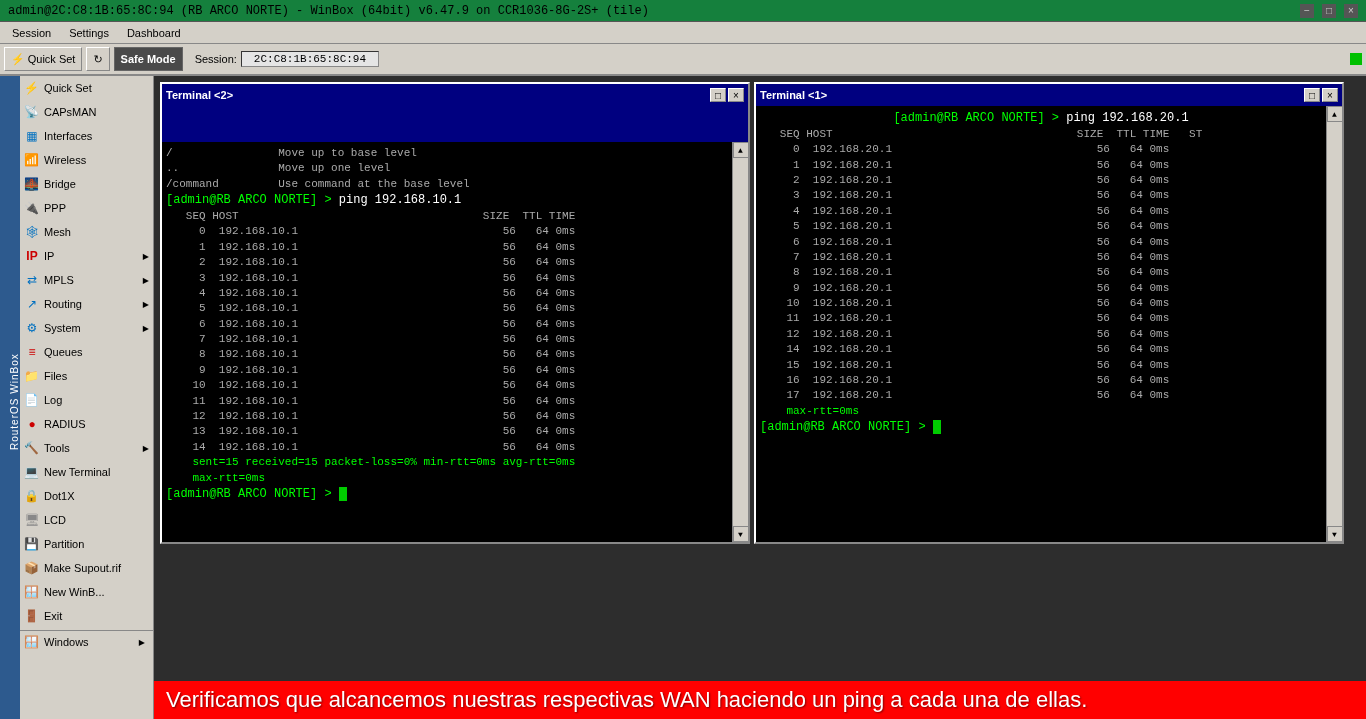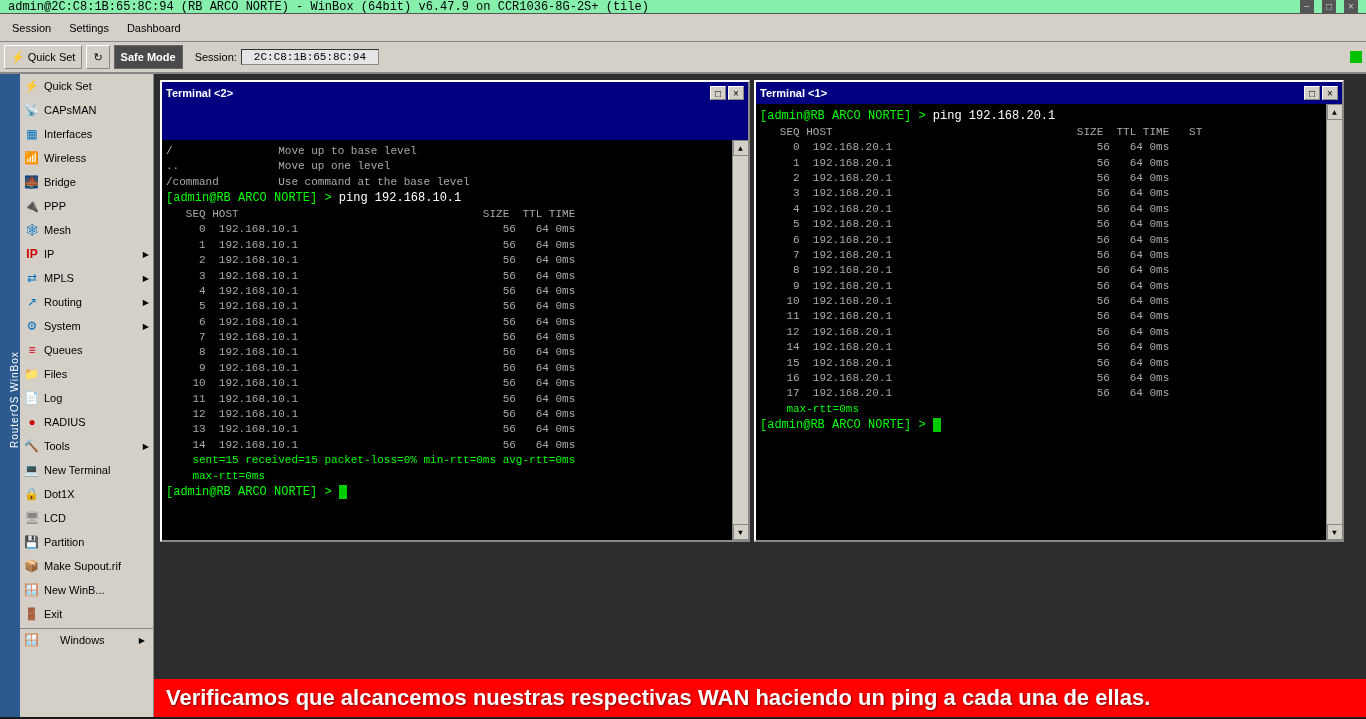--- a/index.html
+++ b/index.html
@@ -9,22 +9,22 @@
       background: #1a1a1a;
       font-family: 'Courier New', monospace;
       font-size: 12px;
       overflow: hidden;
       position: relative;
     }
 
     
     #title-bar {
       width: 100%;
-      height: 14px;
-      background: #86efac;
+      height: 22px;
+      background: #15803d;
       display: flex;
       align-items: center;
       justify-content: space-between;
       padding: 0 8px;
       border-bottom: 1px solid #555;
     }
     #title-bar-controls {
       display: flex;
       gap: 8px;
     }
@@ -38,21 +38,21 @@
       cursor: pointer;
       display: flex;
       align-items: center;
       justify-content: center;
       font-family: Arial, sans-serif;
     }
 
     
     #menu-bar {
       width: 100%;
-      height: 28px;
+      height: 22px;
       background: #d4d0c8;
       display: flex;
       align-items: center;
       padding: 0 4px;
       gap: 2px;
       border-bottom: 1px solid #888;
     }
     .menu-item {
       padding: 2px 8px;
       font-family: Arial, sans-serif;
@@ -238,21 +238,21 @@
     
     #annotation-banner {
       position: absolute;
       bottom: 0;
       left: 0;
       width: 100%;
       background: #ff0000;
       color: #fff;
       font-family: Arial, sans-serif;
       font-size: 22px;
-      font-weight: bold;
+      font-weight: normal;
       padding: 6px 12px;
       z-index: 100;
       text-shadow: 1px 1px 2px rgba(0,0,0,0.5);
     }
 
     
     .terminal-window {
       position: absolute;
       background: #000080;
       border: 2px solid #888;
@@ -493,21 +493,21 @@
       <span class="sidebar-icon icon-newwinbox">🪟</span>
       <span>New WinB...</span>
     </div>
     <div class="sidebar-item">
       <span class="sidebar-icon icon-exit">🚪</span>
       <span>Exit</span>
     </div>
     <div id="windows-section">
       <div class="windows-header has-submenu">
         <span class="sidebar-icon">🪟</span>
-        <span style="margin-left:20px;">Windows</span>
+        <span style="margin-left:4px;">Windows</span>
       </div>
     </div>
 
     <div id="routeros-label">
       <span>RouterOS WinBox</span>
     </div>
   </div>
 
   <div id="content-area">
 
@@ -560,21 +560,21 @@
     <div class="terminal-window" id="terminal1-win" style="left:600px; top:6px; width:590px; height:462px;">
       <div class="terminal-titlebar">
         <span class="terminal-title">Terminal &lt;1&gt;</span>
         <div class="terminal-controls">
           <button class="term-btn">□</button>
           <button class="term-btn">×</button>
         </div>
       </div>
       <div class="terminal-content-row">
         <div class="terminal-body" style="flex:1;">
-          <div style="line-height:1.4;">
+          <div style="line-height:1.4;text-align:center;">
             <span class="term-prompt">[admin@RB ARCO NORTE] &gt; </span><span class="term-cmd">ping 192.168.20.1</span>
           </div>
           <div class="term-text">   SEQ HOST                                     SIZE  TTL TIME   ST</div>
           <div class="ping-row">     0  192.168.20.1                               56   64 0ms</div>
           <div class="ping-row">     1  192.168.20.1                               56   64 0ms</div>
           <div class="ping-row">     2  192.168.20.1                               56   64 0ms</div>
           <div class="ping-row">     3  192.168.20.1                               56   64 0ms</div>
           <div class="ping-row">     4  192.168.20.1                               56   64 0ms</div>
           <div class="ping-row">     5  192.168.20.1                               56   64 0ms</div>
           <div class="ping-row">     6  192.168.20.1                               56   64 0ms</div>

